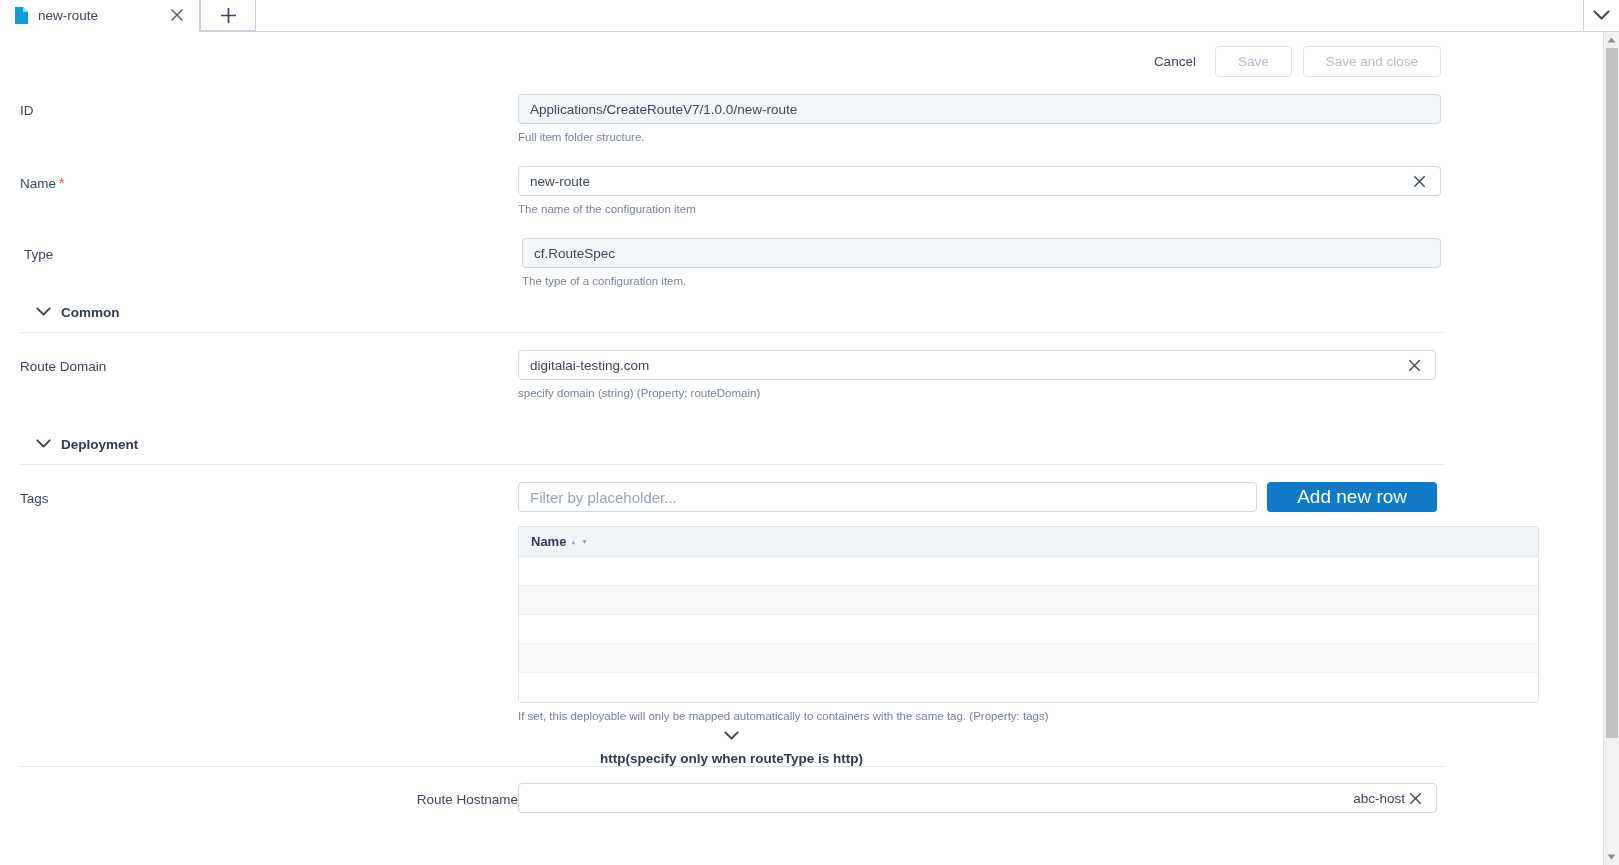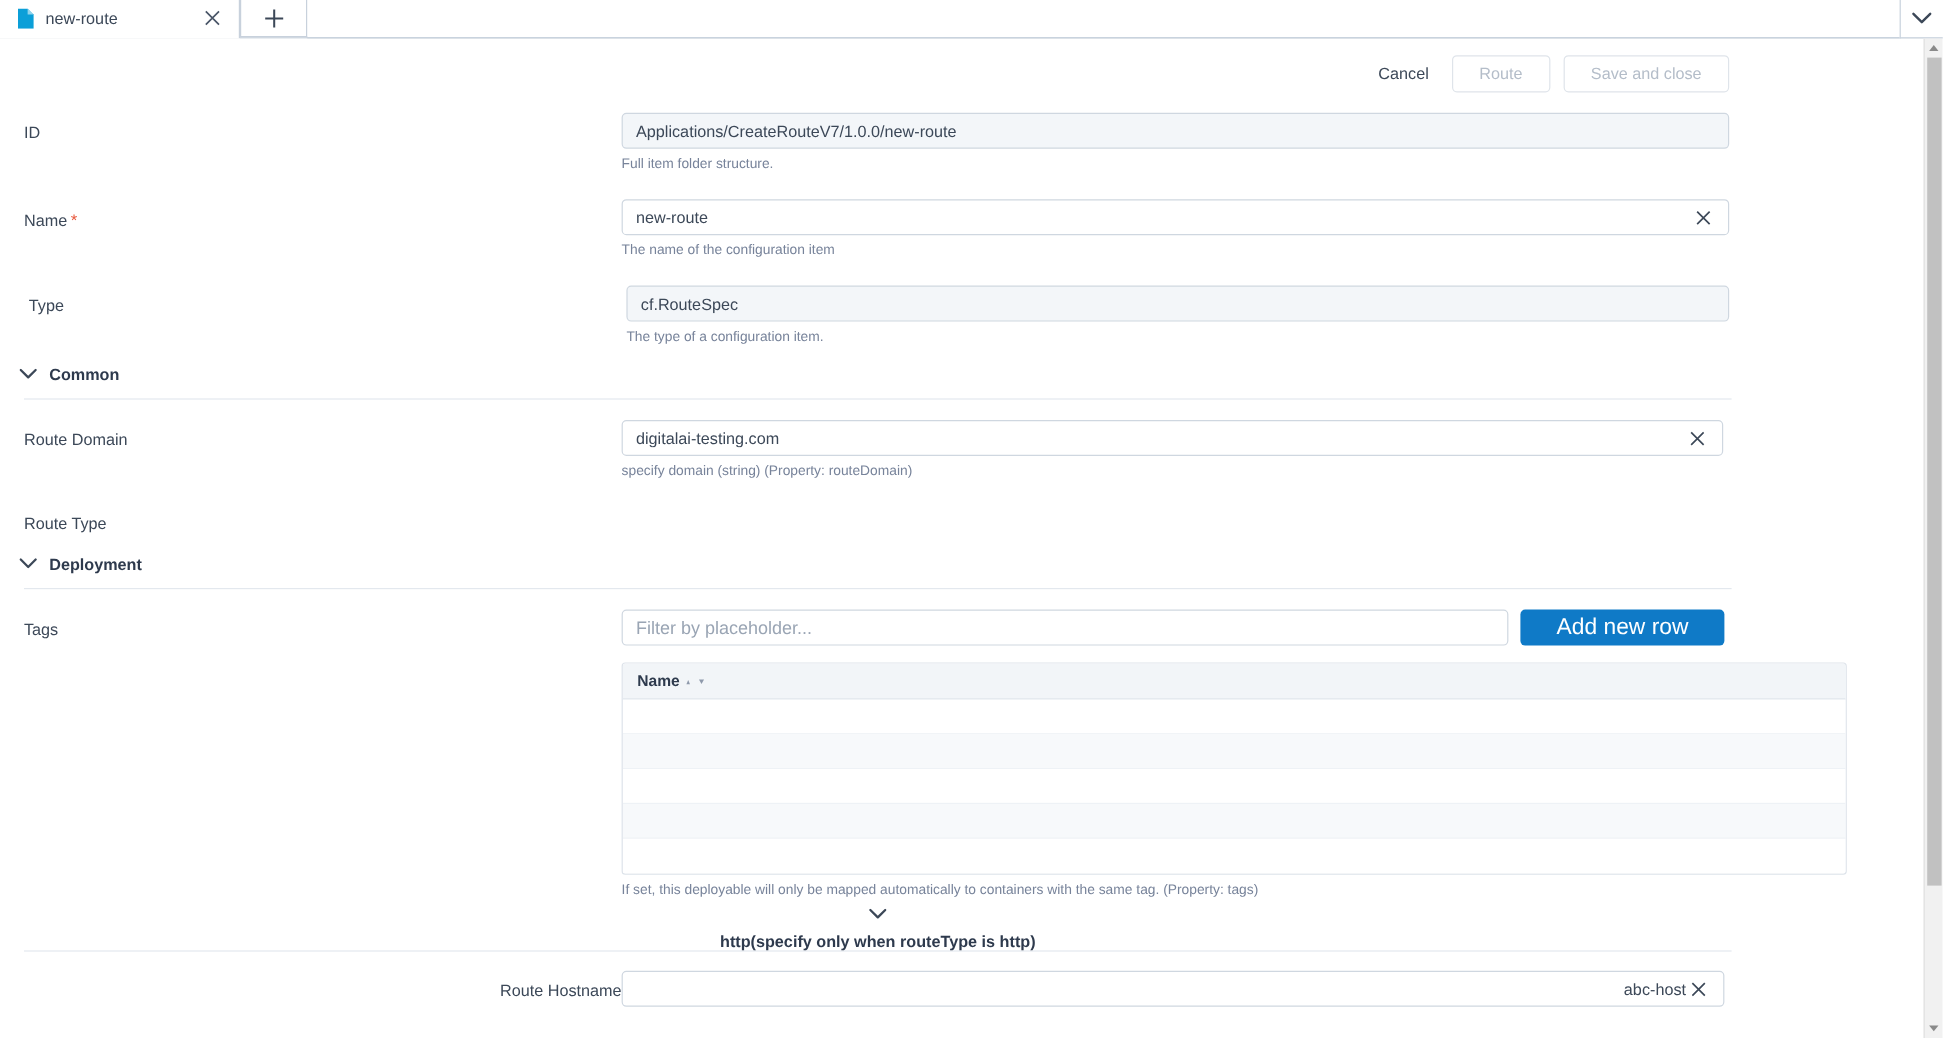--- a/index.html
+++ b/index.html
@@ -172,21 +172,21 @@
     color: #77839a;
     margin-top: 6px;
     line-height: 15px;
   }
 
   
   .section {
     display: flex;
     align-items: center;
     gap: 10px;
-    padding: 0 16px;
+    padding: 0 36px;
     height: 30px;
     cursor: pointer;
   }
   .section .chev { display: flex; align-items:center; color:#3c4858; }
   .section .chev svg { display:block; }
   .section .stitle {
     font-size: 13.5px;
     font-weight: bold;
     color: #2e3a4d;
     white-space: nowrap;
@@ -315,21 +315,21 @@
         </svg>
     </span>
   </div>
 </div>
 
 <div class="page">
   <div class="content">
 
     <div class="toolbar">
       <button class="btn-link">Cancel</button>
-      <button class="btn-ghost-disabled">Route</button>
+      <button class="btn-ghost-disabled">Save</button>
       <button class="btn-ghost-disabled">Save and close</button>
     </div>
 
     <div class="form">
 
       <div class="field-row" style="margin-top:4px;">
         <div class="field-label">ID</div>
         <div class="field-control">
           <div class="input readonly">
             <span class="val">Applications/CreateRouteV7/1.0.0/new-route</span>
@@ -384,21 +384,20 @@
               <svg width="13" height="13" viewBox="0 0 13 13">
                   <path d="M1.3 1.3l10.4 10.4M11.7 1.3L1.3 11.7" stroke="#3c4858" stroke-width="1.4" fill="none"></path>
                 </svg>
             </span>
           </div>
           <div class="helper">specify domain (string) (Property: routeDomain)</div>
         </div>
       </div>
 
       <div class="field-row" style="margin-top:19px;">
-        <div class="field-label">Route Type</div>
       </div>
 
       <div class="section" style="margin-top:9px;">
         <span class="chev">
           <svg width="15" height="10" viewBox="0 0 15 10">
               <path d="M1.3 1.3l6.2 6.2 6.2-6.2" stroke="#3c4858" stroke-width="1.9" fill="none" stroke-linecap="round" stroke-linejoin="round"></path>
             </svg>
         </span>
         <span class="stitle">Deployment</span>
       </div>

